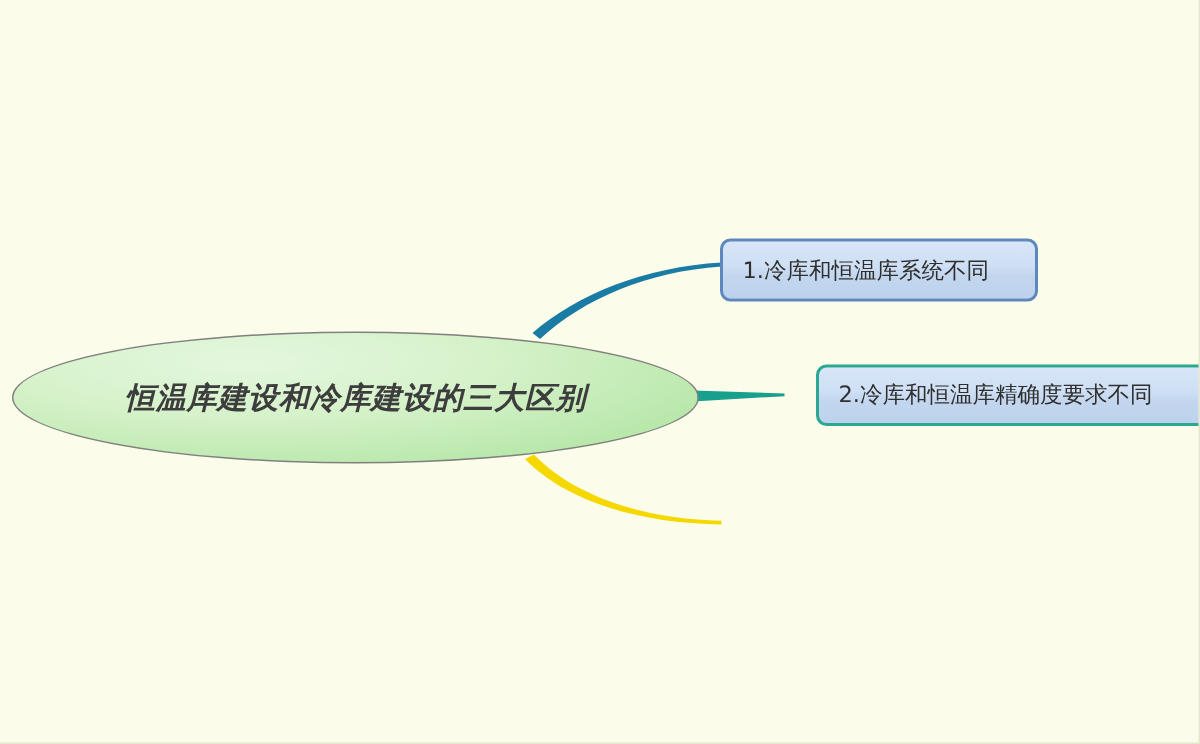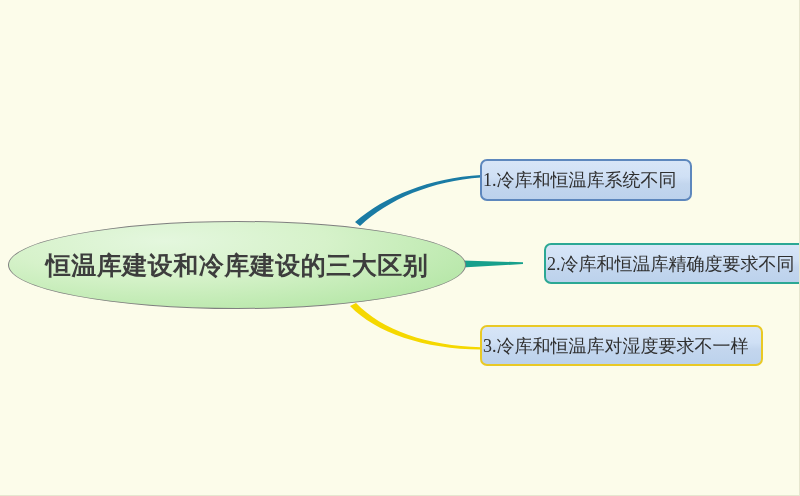--- a/index.html
+++ b/index.html
@@ -38,45 +38,45 @@
     border-radius: 50%;
     border: 1px solid #808080;
     background: radial-gradient(ellipse at 34% 22%, #e4f7de 0%, #d6f2ca 38%, #b9e8ab 78%, #aee3a0 100%);
     box-sizing: border-box;
     display: flex;
     align-items: center;
     justify-content: center;
     z-index: 3;
   }
   .central-label {
-    font-size: 25px;
+    font-size: 20px;
     font-weight: bold;
     color: #3d3d3d;
     letter-spacing: 0.5px;
     white-space: nowrap;
     line-height: 1;
+    font-style: italic;
   }
   .branch-node {
     position: absolute;
     box-sizing: border-box;
     border-radius: 7px;
     border-width: 2px;
     border-style: solid;
     background: linear-gradient(180deg, #d7e5f7 0%, #cfe0f5 42%, #c3d6ee 60%, #bcd2ec 100%);
     display: flex;
     align-items: center;
     z-index: 3;
   }
   .branch-label {
-    font-size: 18px;
+    font-size: 15px;
     color: #2f2f2f;
     white-space: nowrap;
-    padding: 0 1px;
+    padding: 0 13px;
     line-height: 1;
-    font-family: Liberation Serif, serif;
   }
   #node-1 { left: 480px; top: 159px; width: 212px; height: 42px; border-color: #5d87bd; }
   #node-2 { left: 522px; top: 243px; width: 262px; height: 41px; border-color: #2ba894; margin-left: 22px; }
   #node-3 { left: 480px; top: 325px; width: 283px; height: 41px; border-color: #e9c925; }
 </style>
 </head>
 <body>
 
 <div id="canvas">
 
@@ -94,17 +94,14 @@
   </div>
 
   <div class="branch-node" id="node-1">
     <span class="branch-label">1.冷库和恒温库系统不同</span>
   </div>
 
   <div class="branch-node" id="node-2">
     <span class="branch-label">2.冷库和恒温库精确度要求不同</span>
   </div>
 
-  <div class="branch-node" id="node-3">
-    <span class="branch-label">3.冷库和恒温库对湿度要求不一样</span>
-  </div>
 
 </div>
 
 </body></html>

